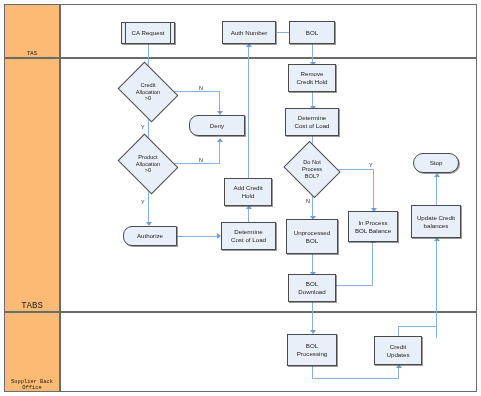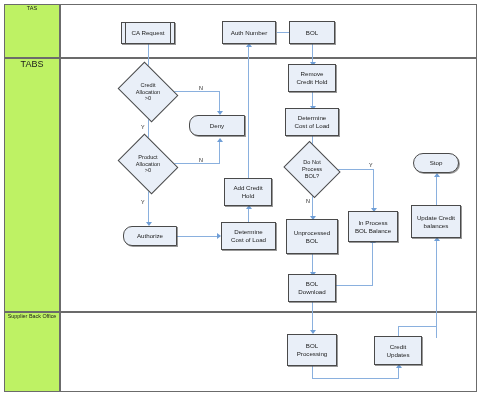--- a/index.html
+++ b/index.html
@@ -1,19 +1,19 @@
 <!DOCTYPE html>
 <html><head>
 <meta charset="utf-8">
 <style>
   html,body{margin:0;padding:0;background:#ffffff;}
   body{font-family:"Liberation Sans",sans-serif;}
   #canvas{position:relative;width:481px;height:396px;background:#ffffff;overflow:hidden;}
-  .lane-head{position:absolute;background:#bef264;border:1px solid #6b6b6b;box-sizing:border-box;
-             display:flex;align-items:flex-start;justify-content:center;text-align:center;color:#1b1b1b;}
+  .lane-head{position:absolute;background:#fdba74;border:1px solid #6b6b6b;box-sizing:border-box;
+             display:flex;align-items:flex-end;justify-content:center;text-align:center;color:#1b1b1b;font-family:Liberation Mono, monospace;}
   .lane-body{position:absolute;background:#ffffff;border:1px solid #6b6b6b;box-sizing:border-box;}
   .lane-label{line-height:1.15;}
   .node{position:absolute;box-sizing:border-box;display:flex;align-items:center;justify-content:center;
         text-align:center;color:#1b1b1b;font-size:6.2px;line-height:1.25;}
   .proc{background:#e9eff8;border:1.4px solid #4a4a4a;box-shadow:1px 1px 0 rgba(70,70,70,.55);}
   .predef{background:#e9eff8;border:1.4px solid #4a4a4a;box-shadow:1px 1px 0 rgba(70,70,70,.55);}
   .predef::before,.predef::after{content:"";position:absolute;top:0;bottom:0;width:0;border-left:1px solid #4a4a4a;}
   .predef::before{left:3px;} .predef::after{right:3px;}
   .delay{background:#e9eff8;border:1.4px solid #4a4a4a;border-radius:9px 0 0 9px;
          box-shadow:1px 1px 0 rgba(70,70,70,.55);}

